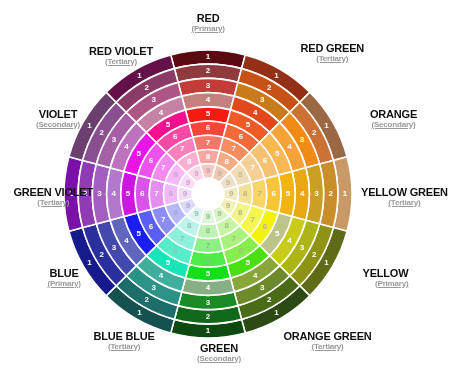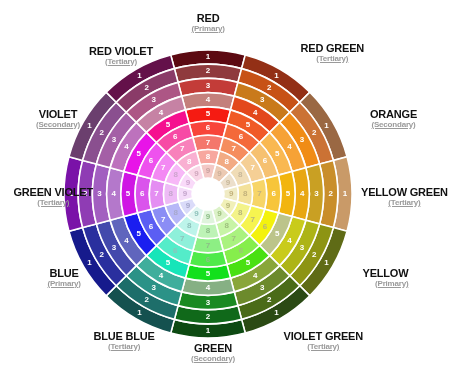--- a/index.html
+++ b/index.html
@@ -302,24 +302,24 @@
       </div>
       <div class="hue-label" style="left: 361px; top: 187px;">
         <span class="hl-name">YELLOW GREEN</span>
         <span class="hl-kind">(Tertiary)</span>
       </div>
       <div class="hue-label" style="left: 362.5px; top: 268px; text-align: right;">
         <span class="hl-name">YELLOW</span>
         <span class="hl-kind">(Primary)</span>
       </div>
       <div class="hue-label" style="left: 283.5px; top: 331px;">
-        <span class="hl-name">VIOLET GREEN</span>
-        <span class="hl-kind">(Tertiary)</span>
-      </div>
-      <div class="hue-label" style="left: 191px; top: 343px;">
+        <span class="hl-name">ORANGE GREEN</span>
+        <span class="hl-kind">(Tertiary)</span>
+      </div>
+      <div class="hue-label" style="left: 197px; top: 343px;">
         <span class="hl-name">GREEN</span>
         <span class="hl-kind">(Secondary)</span>
       </div>
       <div class="hue-label" style="left: 93.5px; top: 331px;">
         <span class="hl-name">BLUE BLUE</span>
         <span class="hl-kind">(Tertiary)</span>
       </div>
       <div class="hue-label" style="left: 47.5px; top: 268px;">
         <span class="hl-name">BLUE</span>
         <span class="hl-kind">(Primary)</span>

